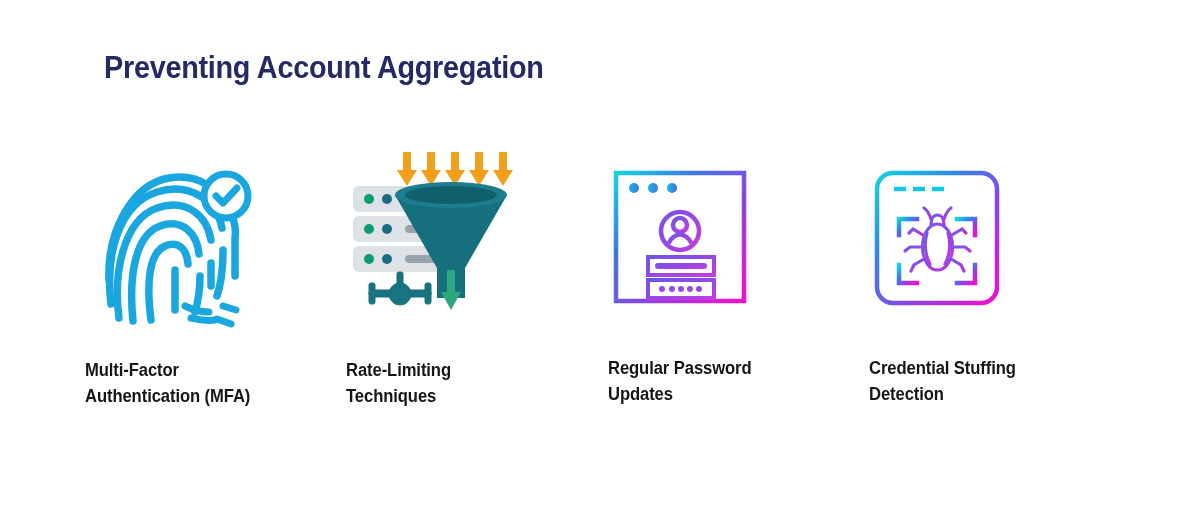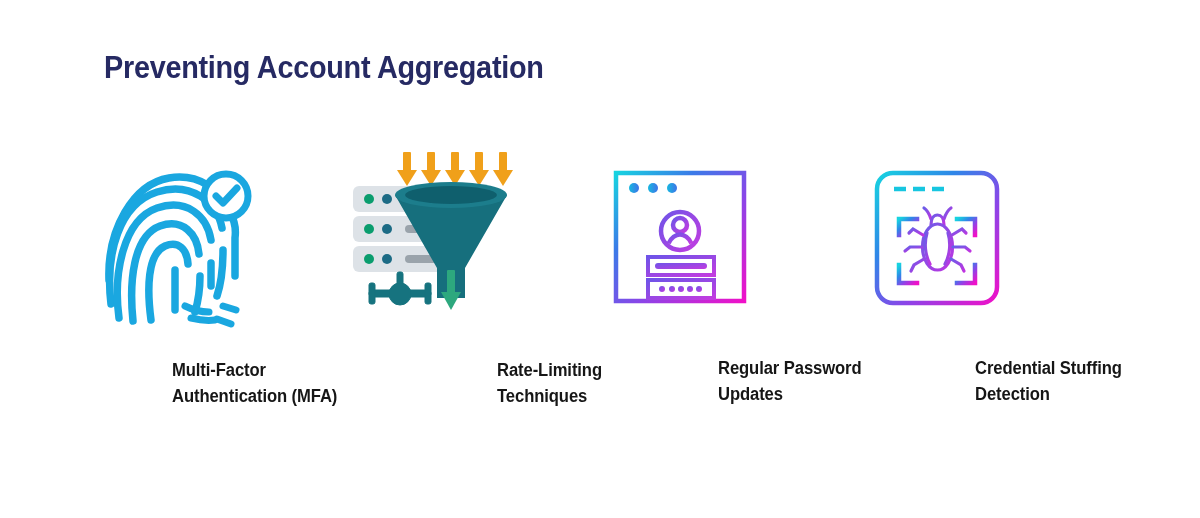--- a/index.html
+++ b/index.html
@@ -42,21 +42,21 @@
     width: 1045px;
     height: 270px;
     display: flex;
     flex-direction: row;
     align-items: flex-start;
   }
   .card {
     width: 285px;
     display: flex;
     flex-direction: column;
-    align-items: flex-end;
+    align-items: flex-start;
   }
   .card-icon {
     height: 175px;
     width: 100%;
     display: flex;
     align-items: center;
     justify-content: flex-start;
   }
   .icon-inner {
     display: block;

